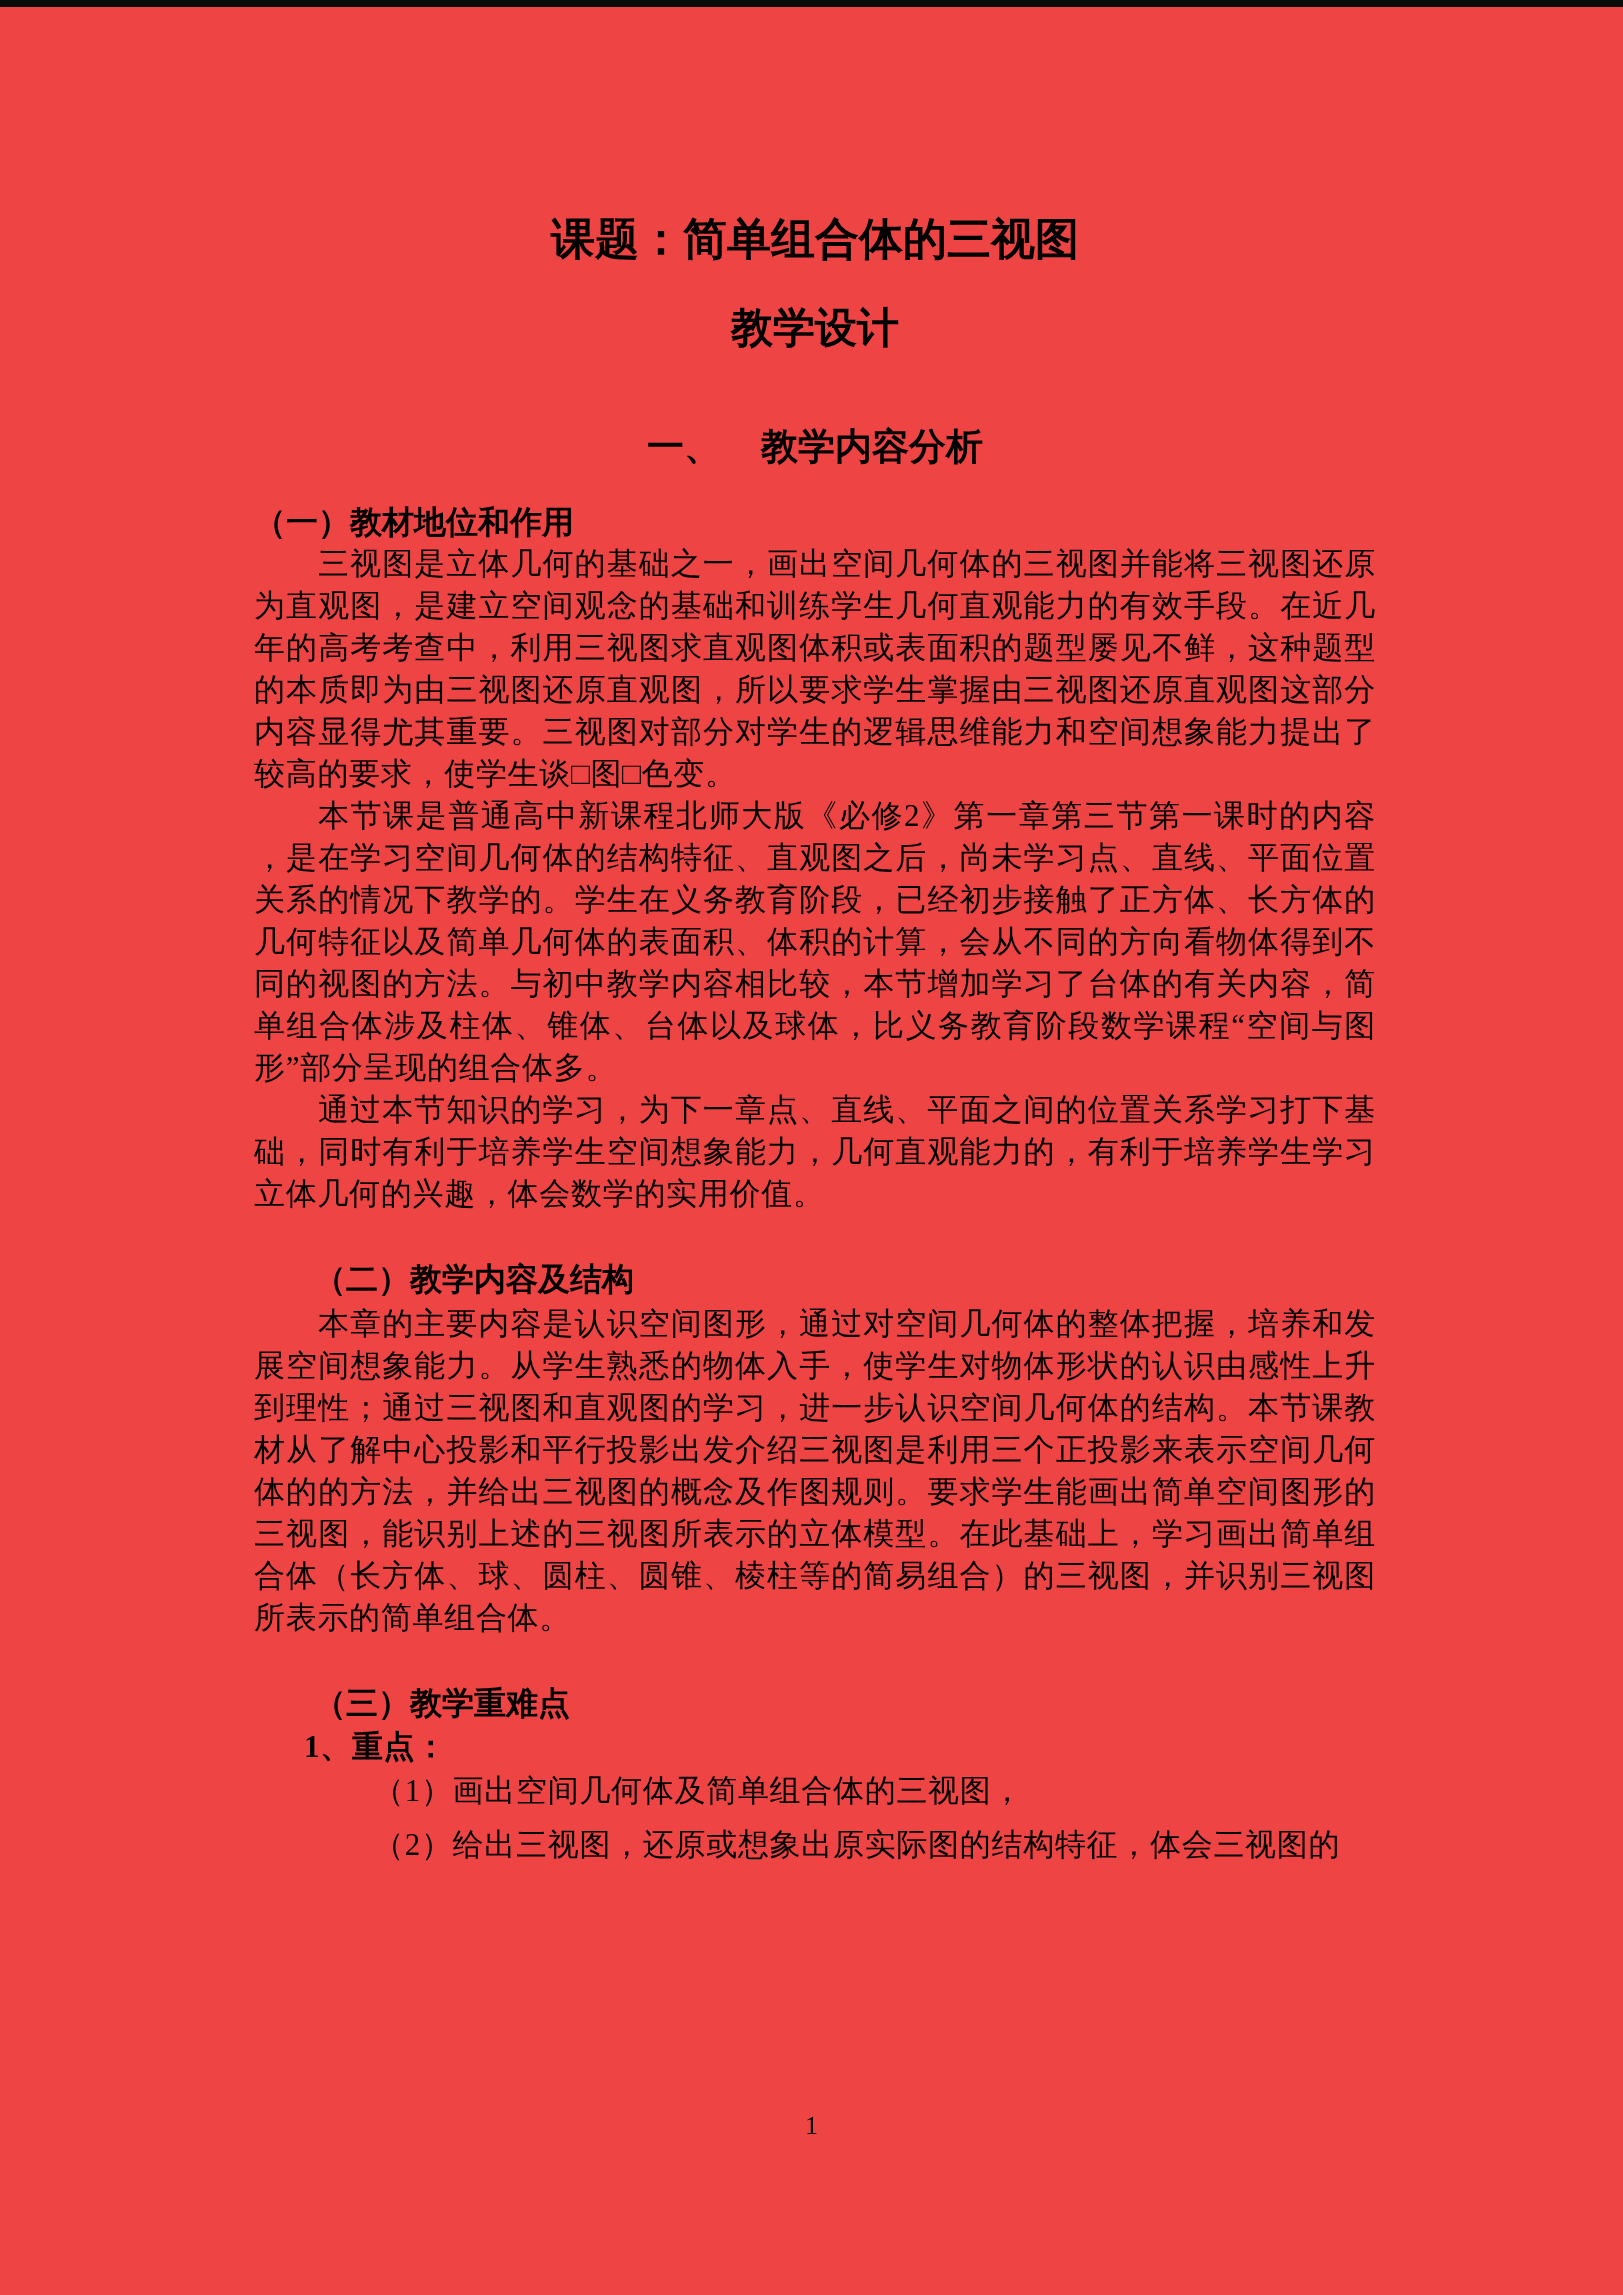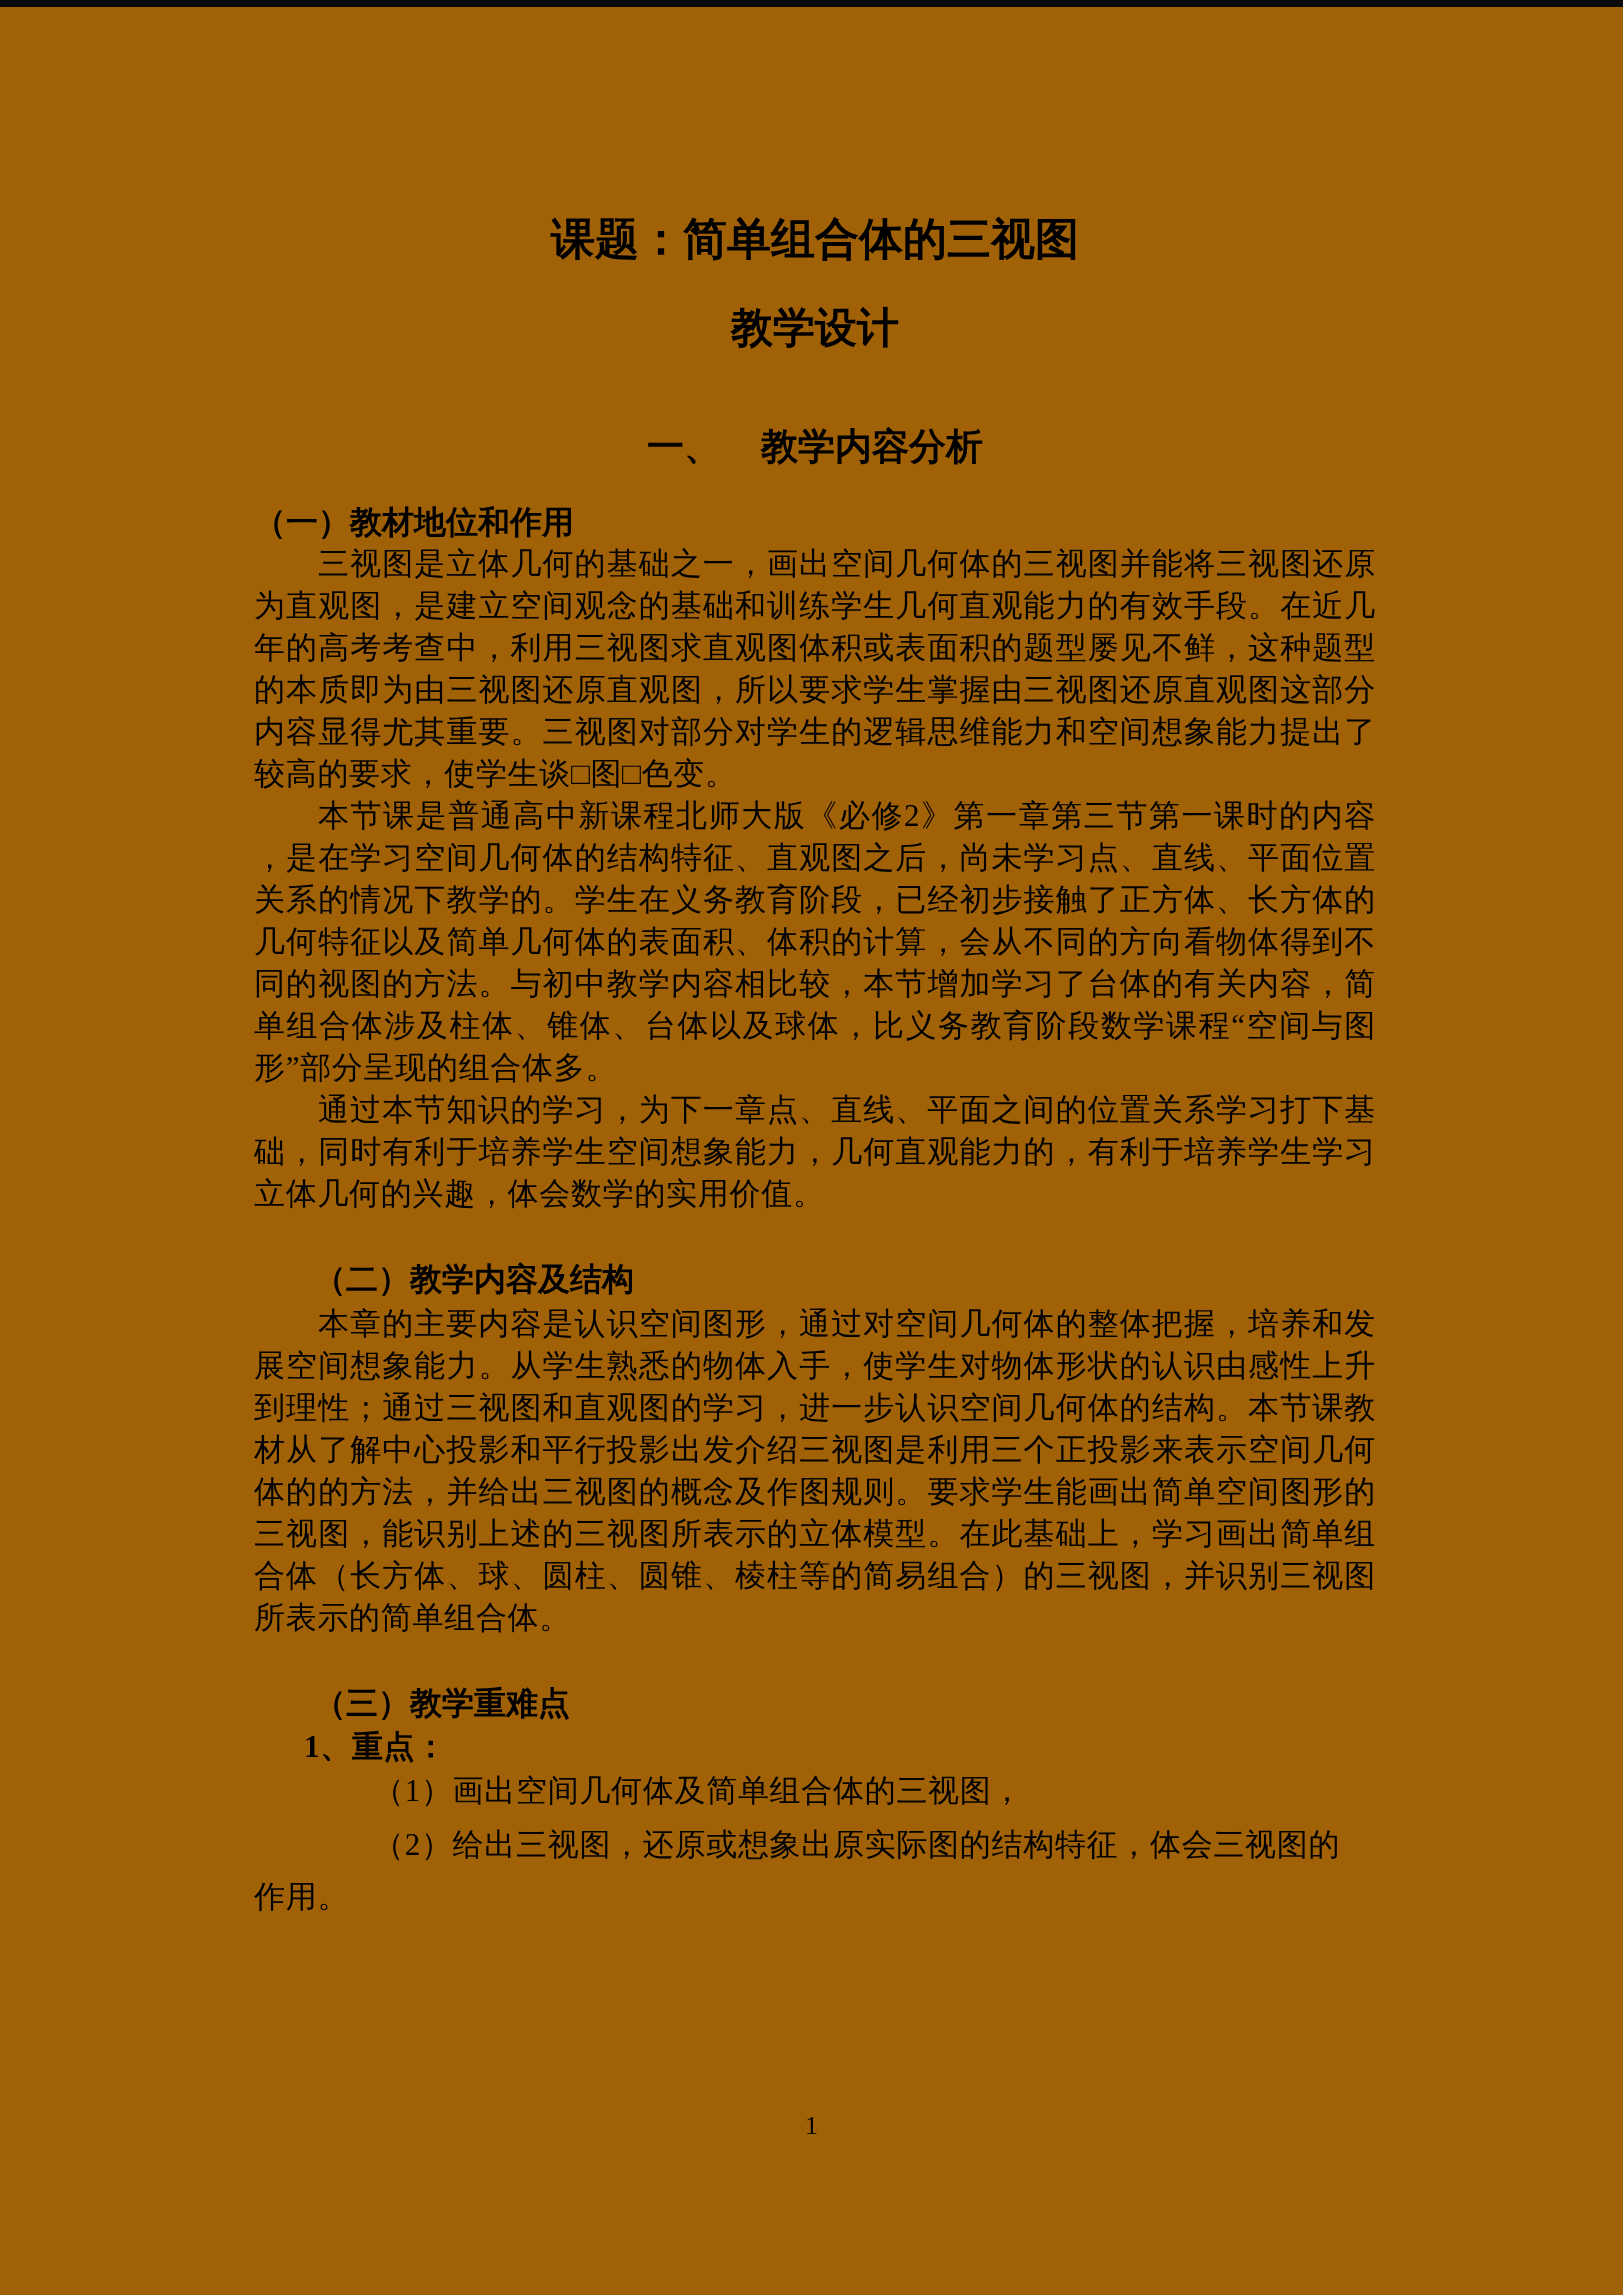--- a/index.html
+++ b/index.html
@@ -4,21 +4,21 @@
 <style>
   html, body {
     margin: 0;
     padding: 0;
     background: #ffffff;
   }
   .page {
     position: relative;
     width: 1623px;
     height: 2295px;
-    background: #a16207;
+    background: #ef4444;
     font-family: "Liberation Serif", "DejaVu Serif", serif;
     color: #000000;
     overflow: hidden;
   }
   .scan-bar {
     position: absolute;
     top: 0;
     left: 0;
     width: 1623px;
     height: 6.8px;
@@ -151,21 +151,20 @@
     <p class="body-para indent after-heading">本章的主要内容是认识空间图形，通过对空间几何体的整体把握，培养和发展空间想象能力。从学生熟悉的物体入手，使学生对物体形状的认识由感性上升到理性；通过三视图和直观图的学习，进一步认识空间几何体的结构。本节课教材从了解中心投影和平行投影出发介绍三视图是利用三个正投影来表示空间几何体的的方法，并给出三视图的概念及作图规则。要求学生能画出简单空间图形的三视图，能识别上述的三视图所表示的立体模型。在此基础上，学习画出简单组合体（长方体、球、圆柱、圆锥、棱柱等的简易组合）的三视图，并识别三视图所表示的简单组合体。</p>
 
     <h4 class="subsection-heading indented tight-top">（三）教学重难点</h4>
 
     <p class="bold-label-line">1、重点：</p>
 
     <p class="list-item">（1）画出空间几何体及简单组合体的三视图，</p>
 
     <p class="list-item spaced">（2）给出三视图，还原或想象出原实际图的结构特征，体会三视图的</p>
 
-    <p class="cont-line">作用。</p>
 
 
   </div>
 
   <div class="page-number">1</div>
 
 </div>
 
 
 </body></html>

